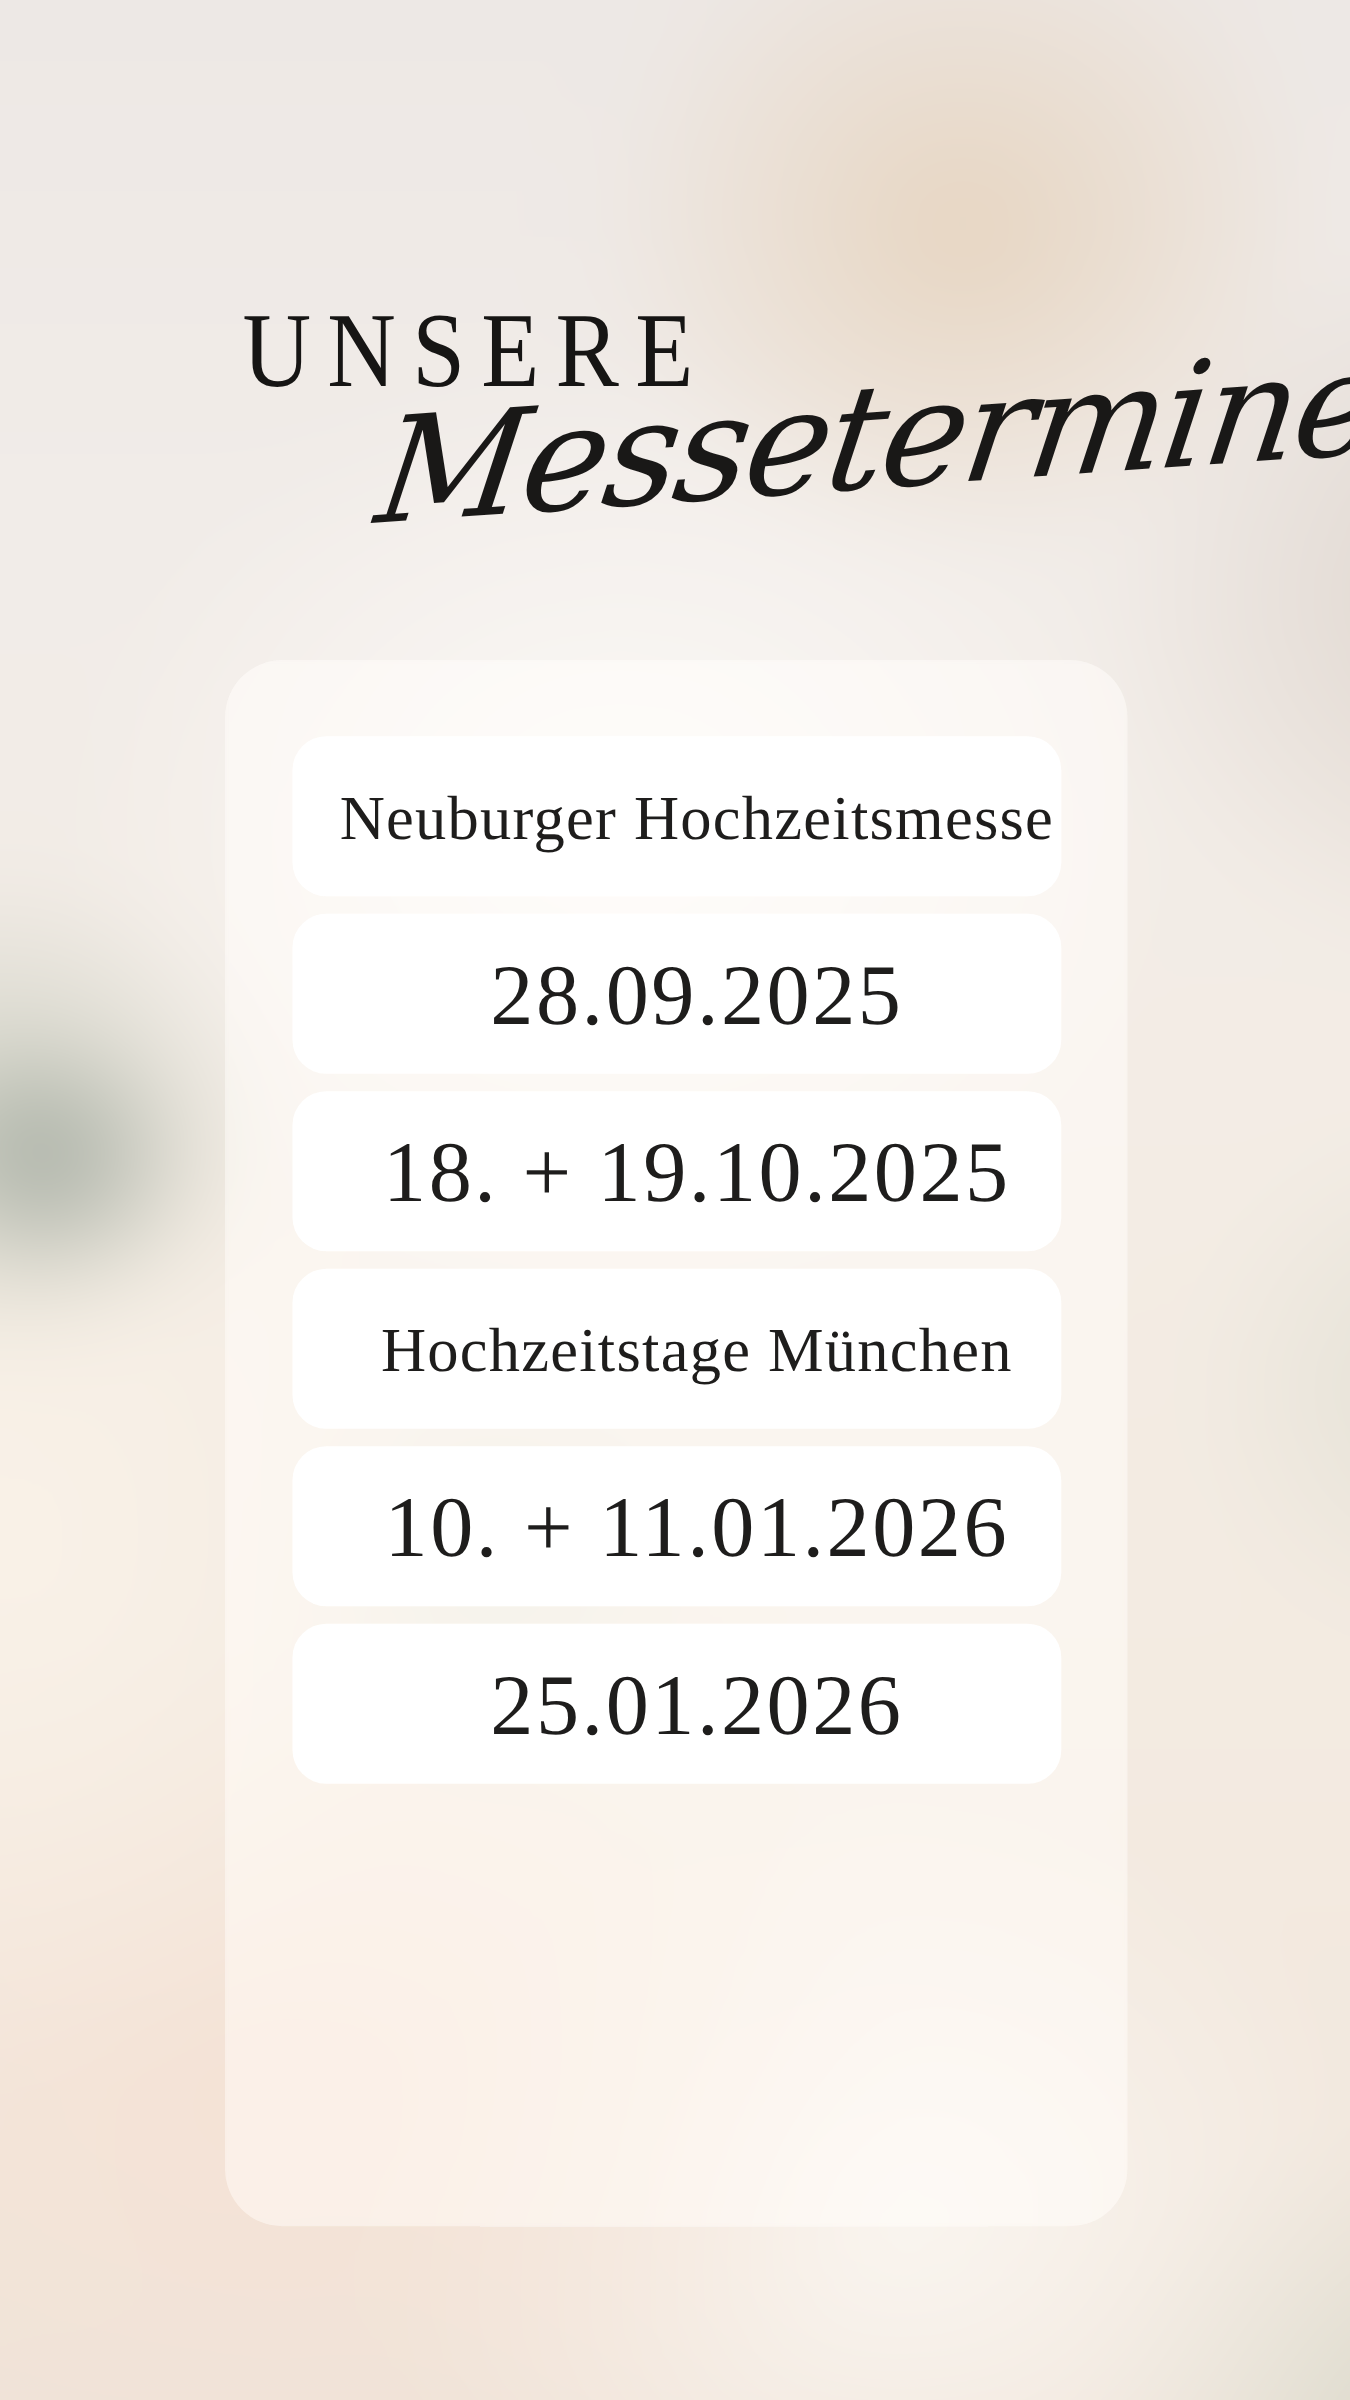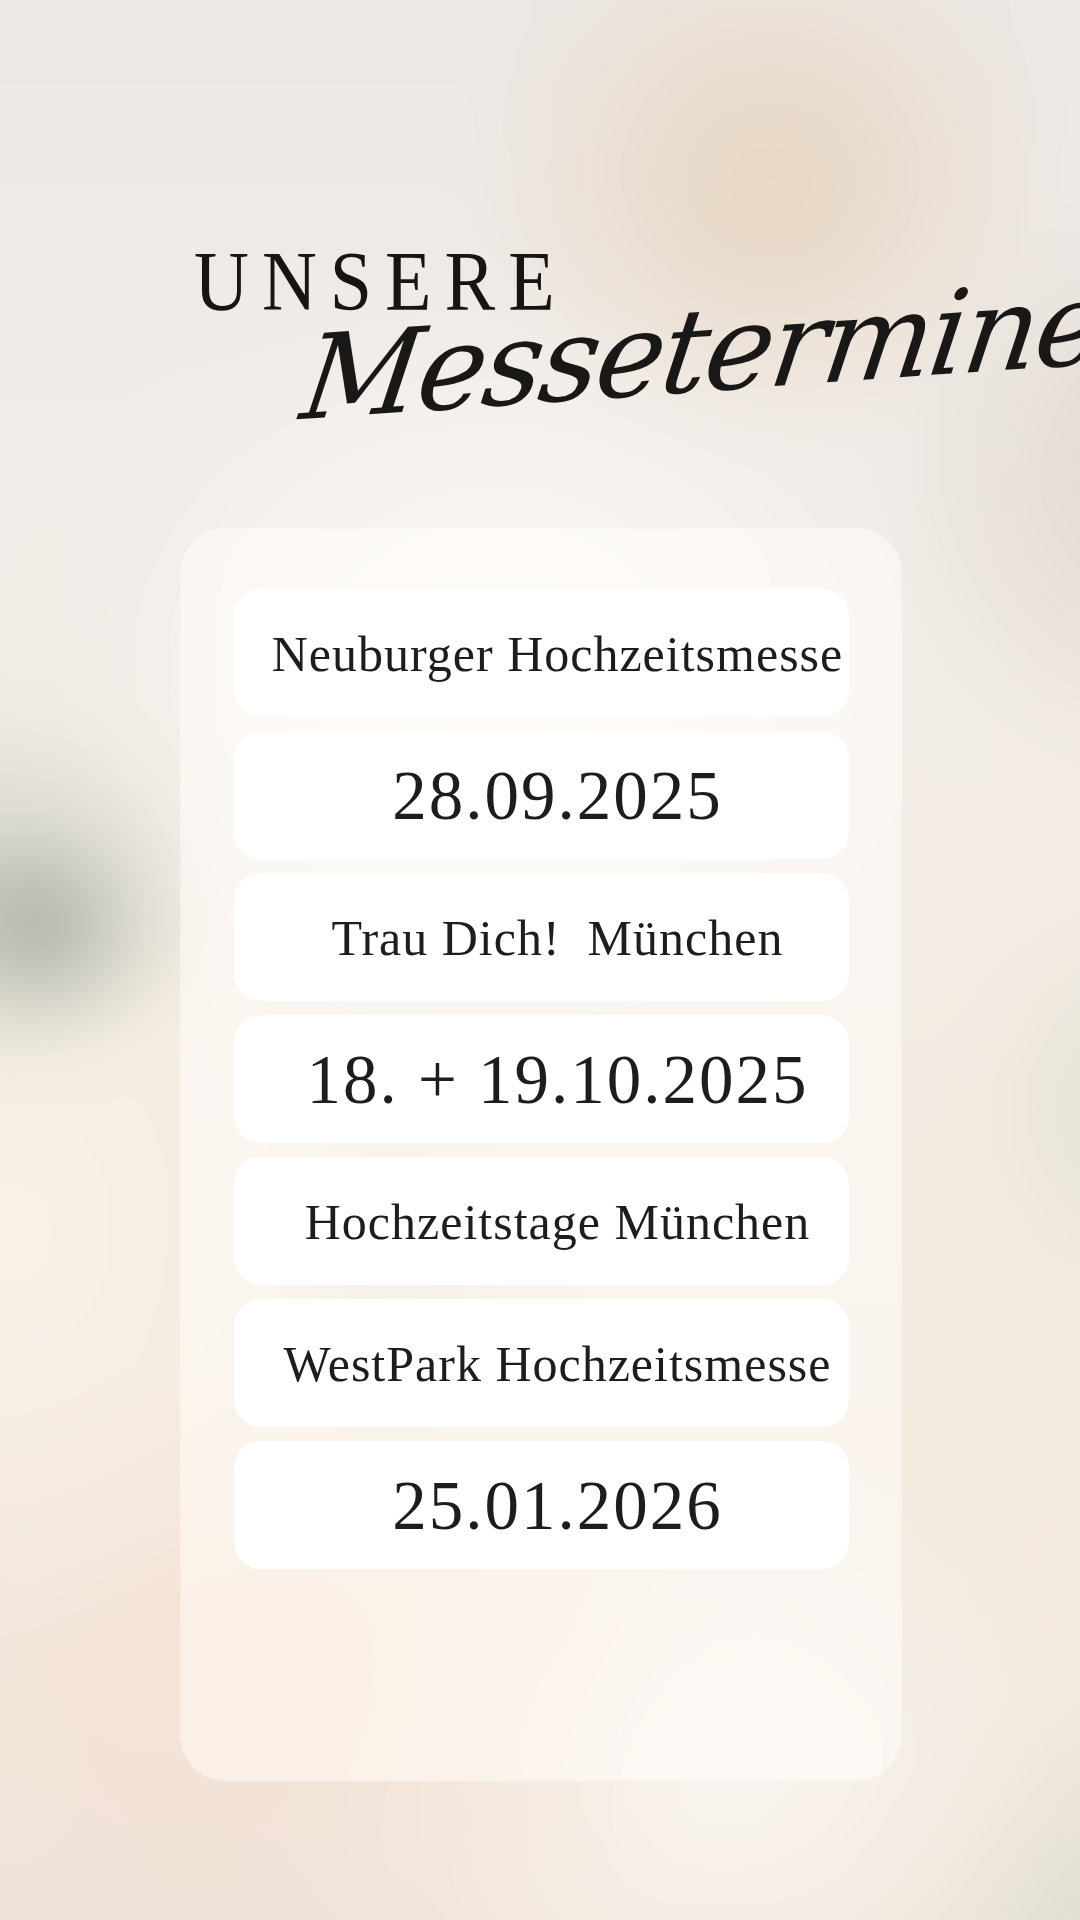--- a/index.html
+++ b/index.html
@@ -127,30 +127,27 @@
   </div>
 
   <div class="schedule-panel">
 
   <div class="pill pill-name">
         <span class="pill-label">Neuburger Hochzeitsmesse</span>
       </div>
       <div class="pill pill-date">
         <span class="pill-label">28.09.2025</span>
       </div>
-      <div class="pill pill-name">
-        <span class="pill-label">Trau Dich!  München</span>
-      </div>
       <div class="pill pill-date">
         <span class="pill-label">18. + 19.10.2025</span>
       </div>
       <div class="pill pill-name">
         <span class="pill-label">Hochzeitstage München</span>
       </div>
-      <div class="pill pill-name">
-        <span class="pill-label">WestPark Hochzeitsmesse</span>
+      <div class="pill pill-date">
+        <span class="pill-label">10. + 11.01.2026</span>
       </div>
       <div class="pill pill-date">
         <span class="pill-label">25.01.2026</span>
       </div>
     </div>
 
 </div>
 
 </body></html>

